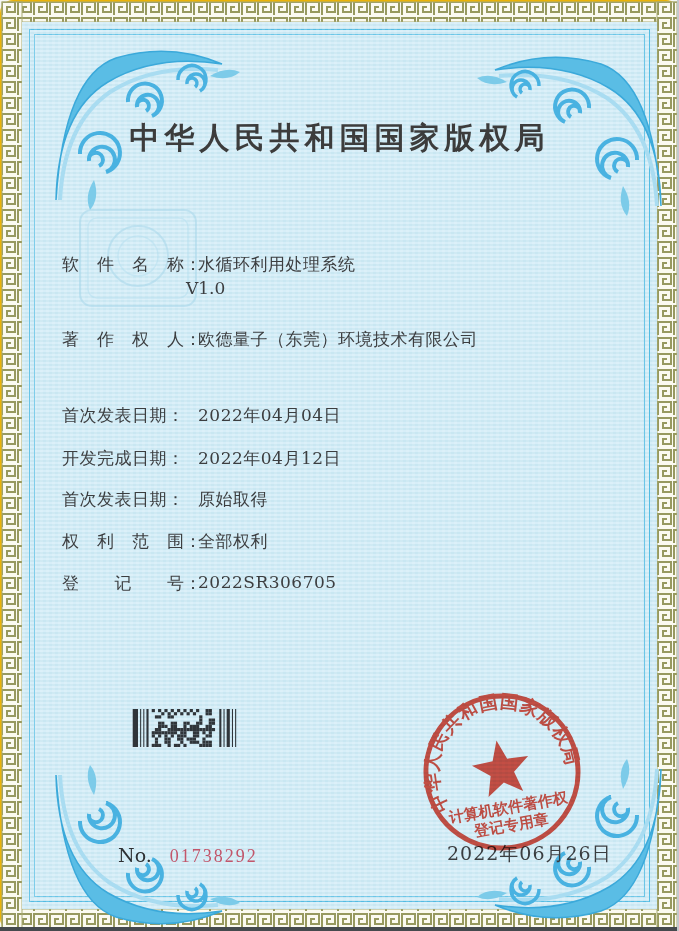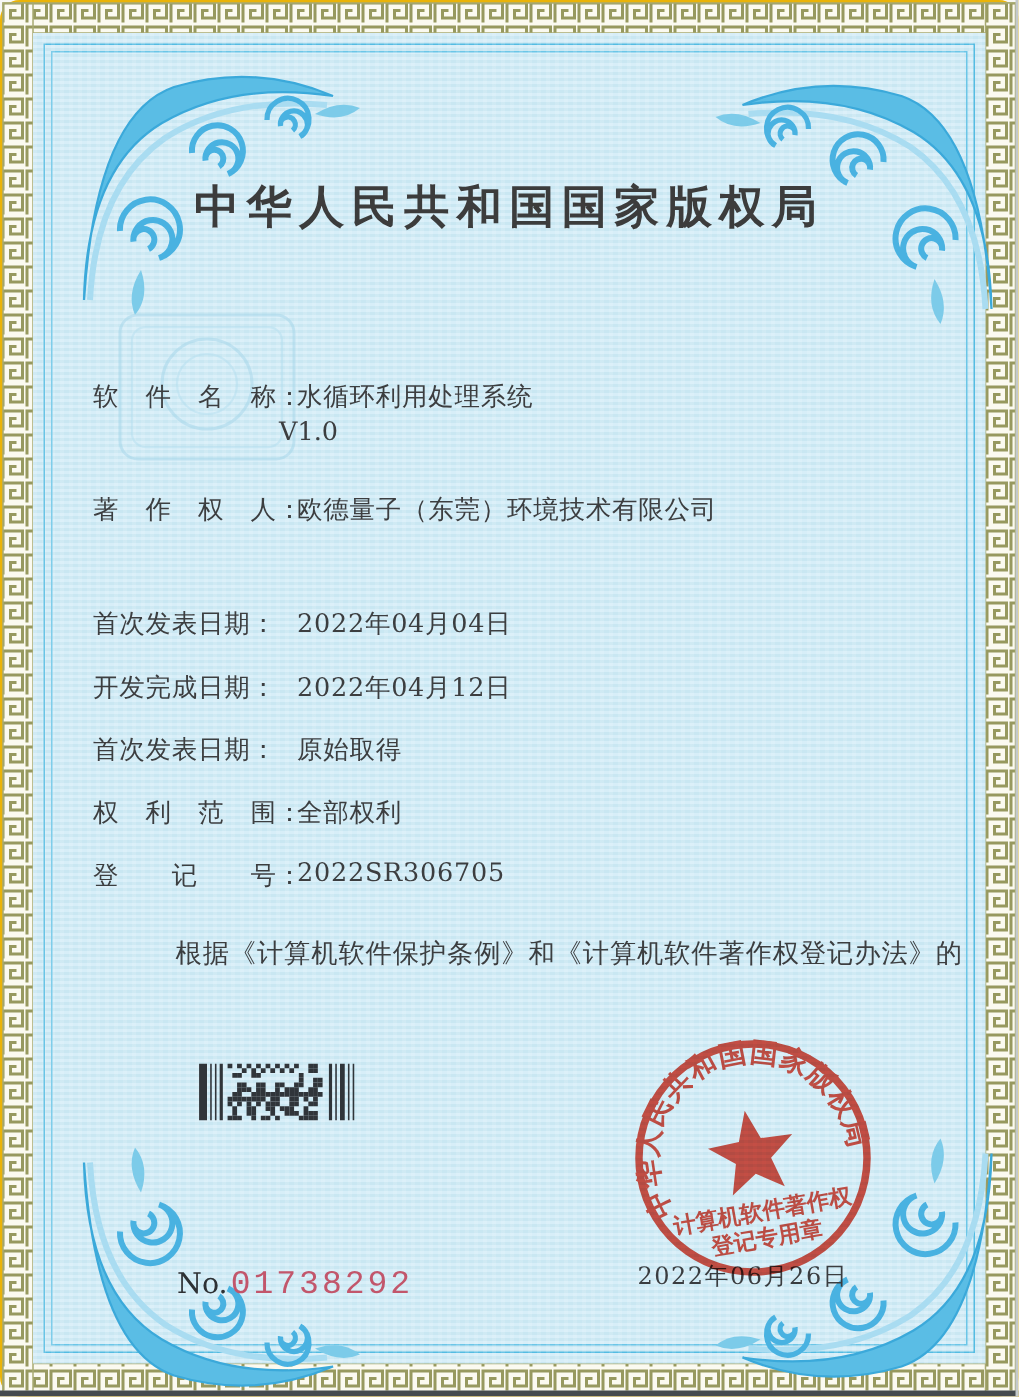--- a/index.html
+++ b/index.html
@@ -45,24 +45,24 @@
   .r0{top:231px;} .r1{top:306px;} .r2{top:382px;} .r3{top:425px;}
   .r4{top:466px;} .r5{top:508px;} .r6{top:550px;}
 
   .statement{position:absolute;z-index:2;color:#3c3e40;font-size:17.5px;letter-spacing:.6px;}
   .st1{left:95px;top:601px;} .st2{left:62px;top:644px;}
 
   .barcode{position:absolute;left:110px;top:687px;z-index:2;}
 
   .no-line{position:absolute;left:96px;top:822px;z-index:2;font-size:19px;color:#2e3134;}
   .no-line .num{
-    color:#c2566b;font-family:Liberation Mono, monospace;
-    letter-spacing:2px;margin-left:2px;font-size:22px;
-  }
-  .issue-date{position:absolute;left:403px;top:819px;z-index:2;font-size:16px;color:#3a3d40;letter-spacing:1px;}
+    color:#c2566b;font-family:Liberation Serif, serif;
+    letter-spacing:2px;margin-left:18px;font-size:18px;
+  }
+  .issue-date{position:absolute;left:425px;top:819px;z-index:2;font-size:19px;color:#3a3d40;letter-spacing:1px;}
 
   .seal-svg{left:394px;top:664px;z-index:3;transform:rotate(-10deg);opacity:.88;mix-blend-mode:multiply;}
 
   .scan-edge-bottom{position:absolute;left:0;bottom:0;width:100%;height:4px;background:#454a4e;z-index:5;}
   .scan-edge-right{position:absolute;right:0;top:0;width:2px;height:100%;background:#c3c9cc;z-index:5;}
 </style>
 </head>
 <body>
 
 <div class="cert">
@@ -136,21 +136,20 @@
     </div>
     <div class="row r5">
       <span class="lab">权　利　范　围：</span>
       <span class="val">全部权利</span>
     </div>
     <div class="row r6">
       <span class="lab">登　　记　　号：</span>
       <span class="val">2022SR306705</span>
     </div>
 
-    <div class="statement st1">根据《计算机软件保护条例》和《计算机软件著作权登记办法》的</div>
 
     <svg id="barcode" class="barcode" width="107" height="38" viewBox="0 0 100 36">
         <rect x="0" y="0" width="5" height="36" fill="#30353a"></rect>
         <rect x="7" y="0" width="1" height="36" fill="#30353a"></rect>
         <rect x="10" y="0" width="1" height="36" fill="#30353a"></rect>
         <rect x="13" y="0" width="2" height="36" fill="#30353a"></rect>
         <rect x="18" y="0" width="3" height="3" fill="#30353a"></rect>
         <rect x="24" y="0" width="3" height="3" fill="#30353a"></rect>
         <rect x="30" y="0" width="3" height="3" fill="#30353a"></rect>
         <rect x="36" y="0" width="3" height="3" fill="#30353a"></rect>

